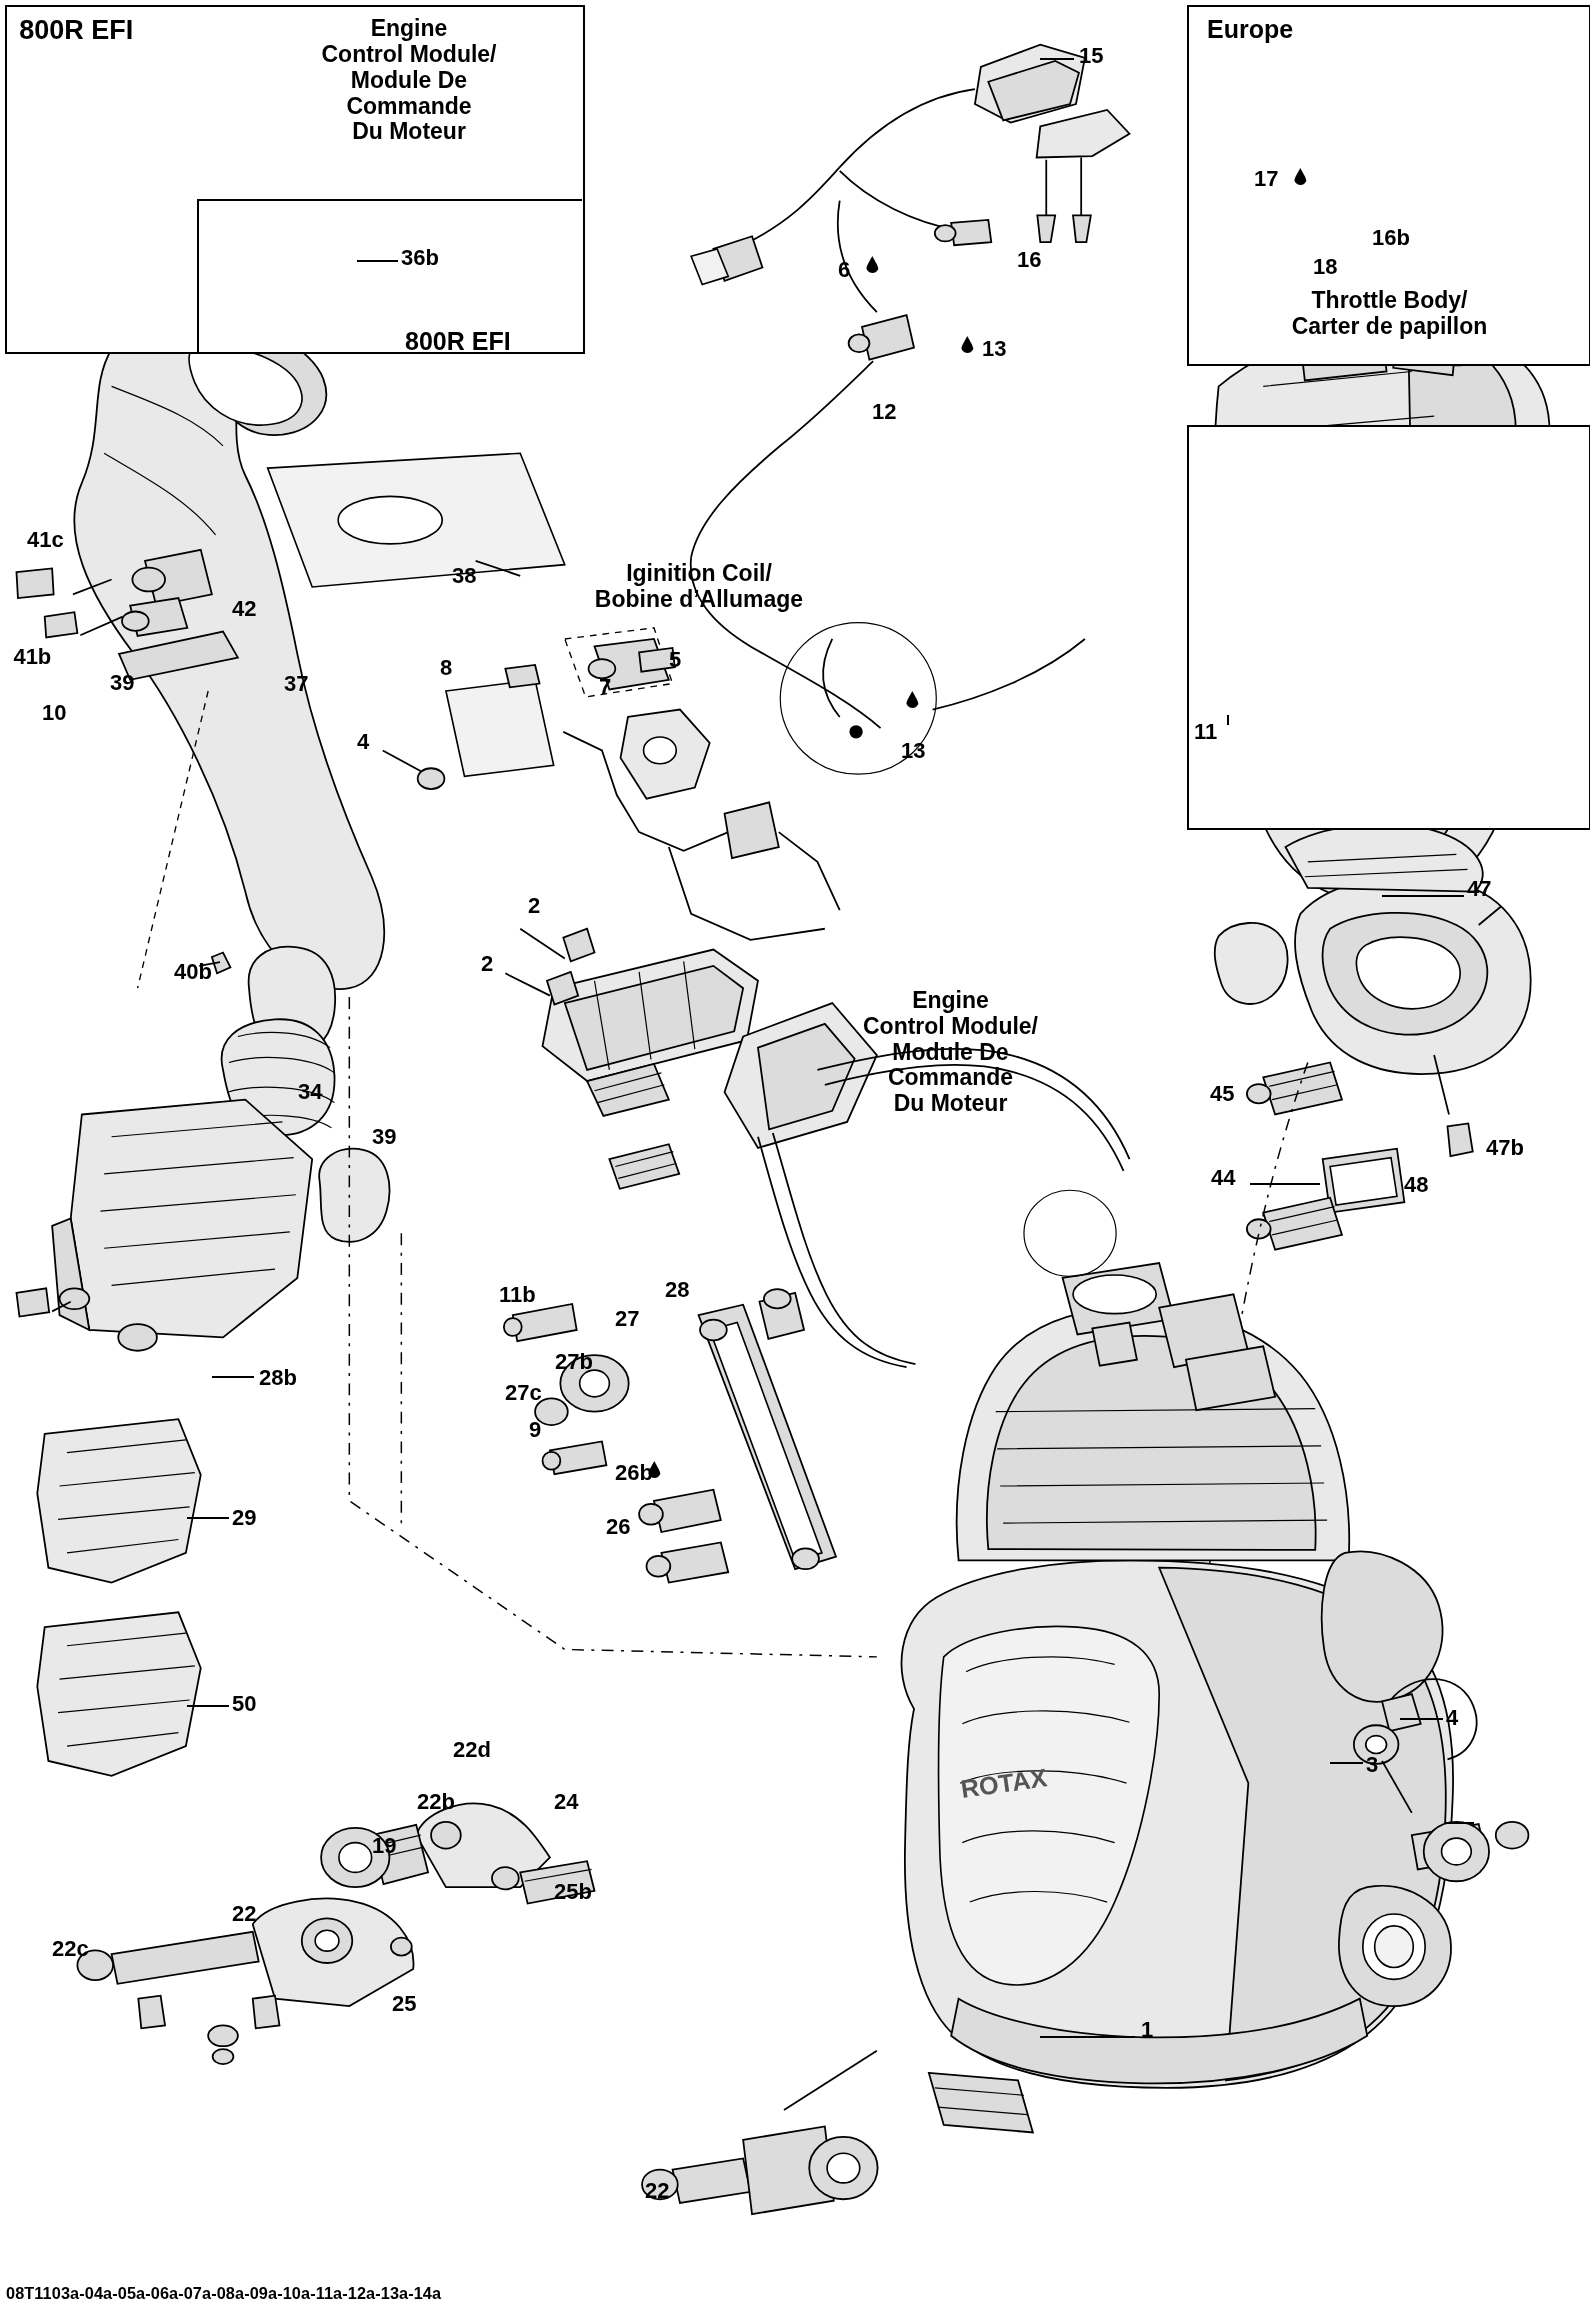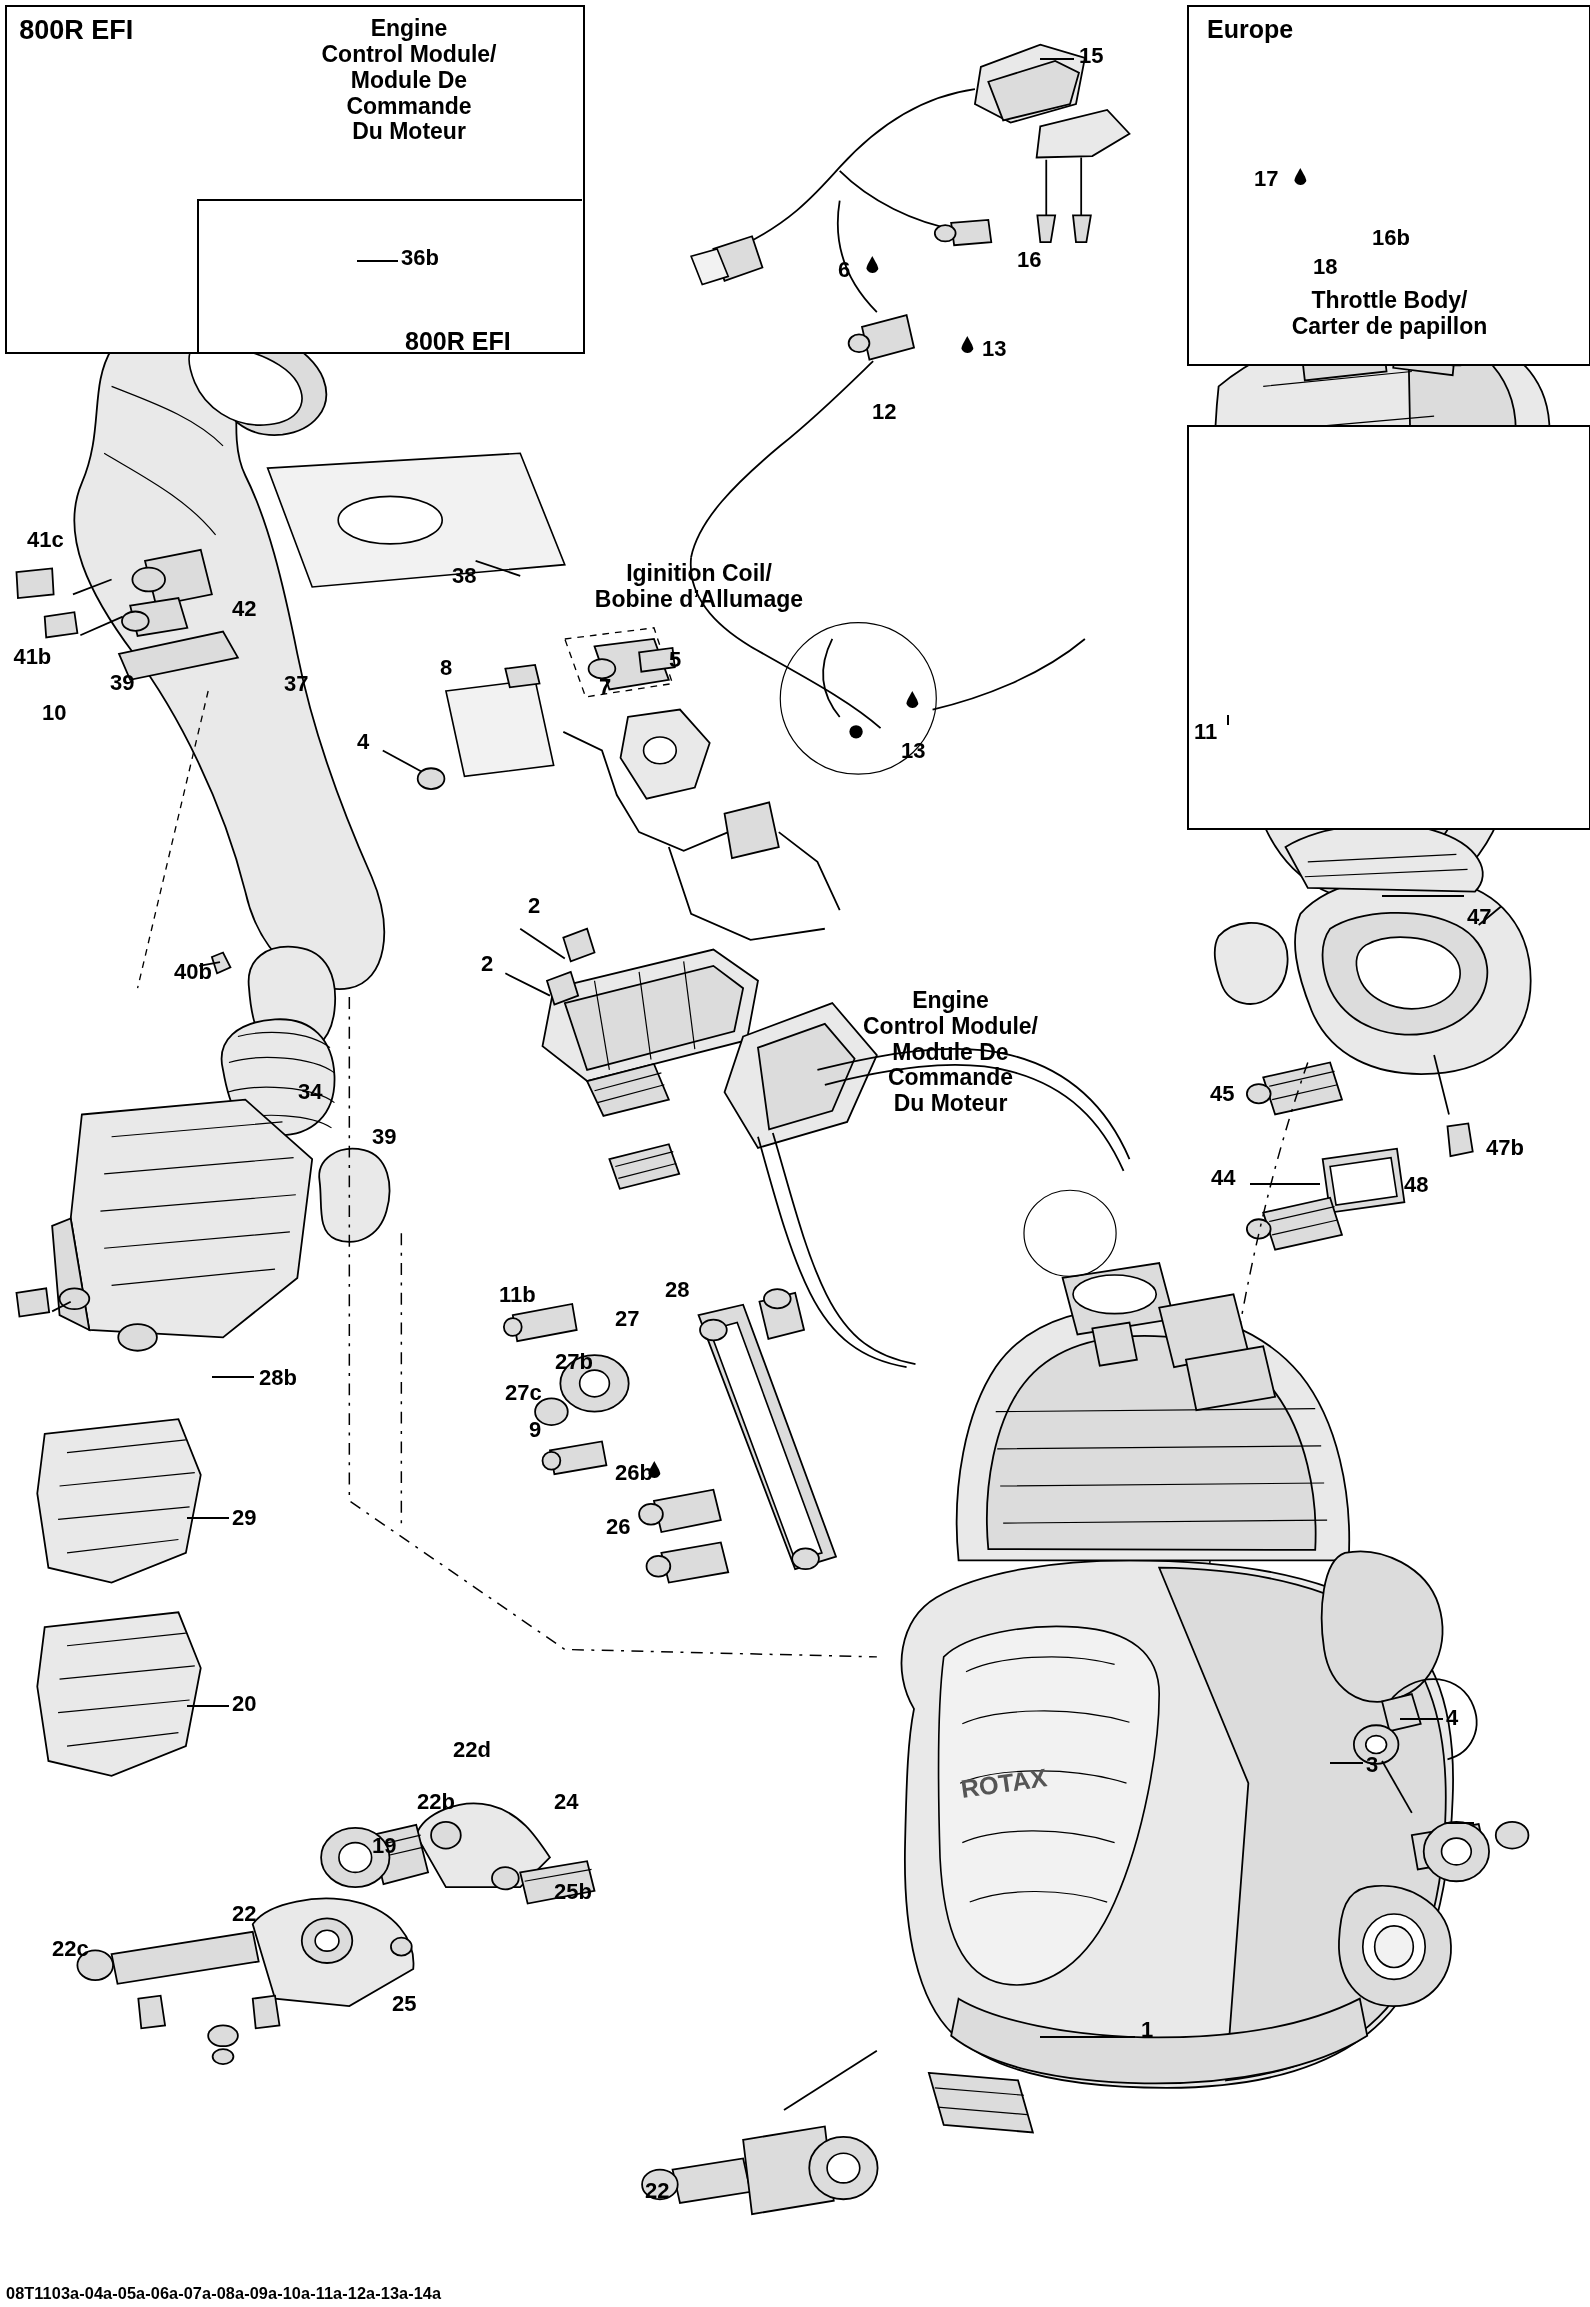--- a/index.html
+++ b/index.html
@@ -405,41 +405,41 @@
   <div class="lbl" style="left:927px;top:692px;"></div>
   <span class="drop" style="left:906px;top:691px;"></span>
   <div class="lbl" style="left:901px;top:740px;">13</div>
   <div class="lbl" style="left:1194px;top:721px;">11</div>
   <div class="lbl" style="left:174px;top:961px;">40b</div>
   <div class="lbl" style="left:298px;top:1081px;">34</div>
   <div class="lbl" style="left:372px;top:1126px;">39</div>
   <div class="lbl" style="left:441px;top:1199px;"></div>
   <div class="lbl" style="left:528px;top:895px;">2</div>
   <div class="lbl" style="left:481px;top:953px;">2</div>
-  <div class="lbl" style="left:1467px;top:878px;margin-top:28px;">47</div>
+  <div class="lbl" style="left:1467px;top:878px;">47</div>
   <div class="lbl" style="left:1210px;top:1083px;">45</div>
   <div class="lbl" style="left:1211px;top:1167px;">44</div>
   <div class="lbl" style="left:1189px;top:1217px;"></div>
   <div class="lbl" style="left:1486px;top:1137px;">47b</div>
   <div class="lbl" style="left:1404px;top:1174px;">48</div>
   <div class="lbl" style="left:499px;top:1284px;">11b</div>
   <div class="lbl" style="left:615px;top:1308px;">27</div>
   <div class="lbl" style="left:665px;top:1279px;">28</div>
   <div class="lbl" style="left:555px;top:1351px;">27b</div>
   <div class="lbl" style="left:505px;top:1382px;">27c</div>
   <div class="lbl" style="left:529px;top:1419px;">9</div>
   <div class="lbl" style="left:615px;top:1462px;">26b</div>
   <span class="drop" style="left:648px;top:1461px;"></span>
   <div class="lbl" style="left:606px;top:1516px;">26</div>
   <div class="lbl" style="left:74px;top:1318px;"></div>
   <div class="lbl" style="left:34px;top:1336px;"></div>
   <div class="lbl" style="left:86px;top:1375px;"></div>
   <div class="lbl" style="left:259px;top:1367px;">28b</div>
   <div class="lbl" style="left:232px;top:1507px;">29</div>
-  <div class="lbl" style="left:232px;top:1693px;">20</div>
+  <div class="lbl" style="left:232px;top:1693px;">50</div>
   <div class="lbl" style="left:453px;top:1739px;">22d</div>
   <div class="lbl" style="left:417px;top:1791px;">22b</div>
   <div class="lbl" style="left:554px;top:1791px;">24</div>
   <div class="lbl" style="left:372px;top:1835px;">19</div>
   <div class="lbl" style="left:300px;top:1878px;"></div>
   <div class="lbl" style="left:554px;top:1881px;">25b</div>
   <div class="lbl" style="left:232px;top:1903px;">22</div>
   <div class="lbl" style="left:52px;top:1938px;">22c</div>
   <div class="lbl" style="left:131px;top:1978px;"></div>
   <div class="lbl" style="left:392px;top:1953px;margin-top:40px;">25</div>

